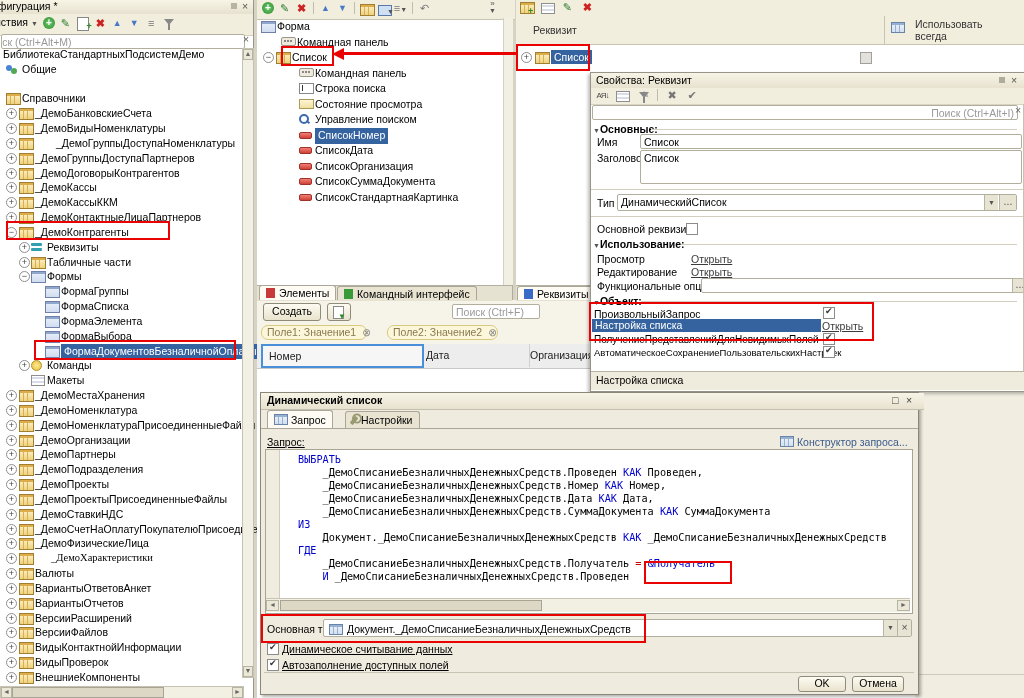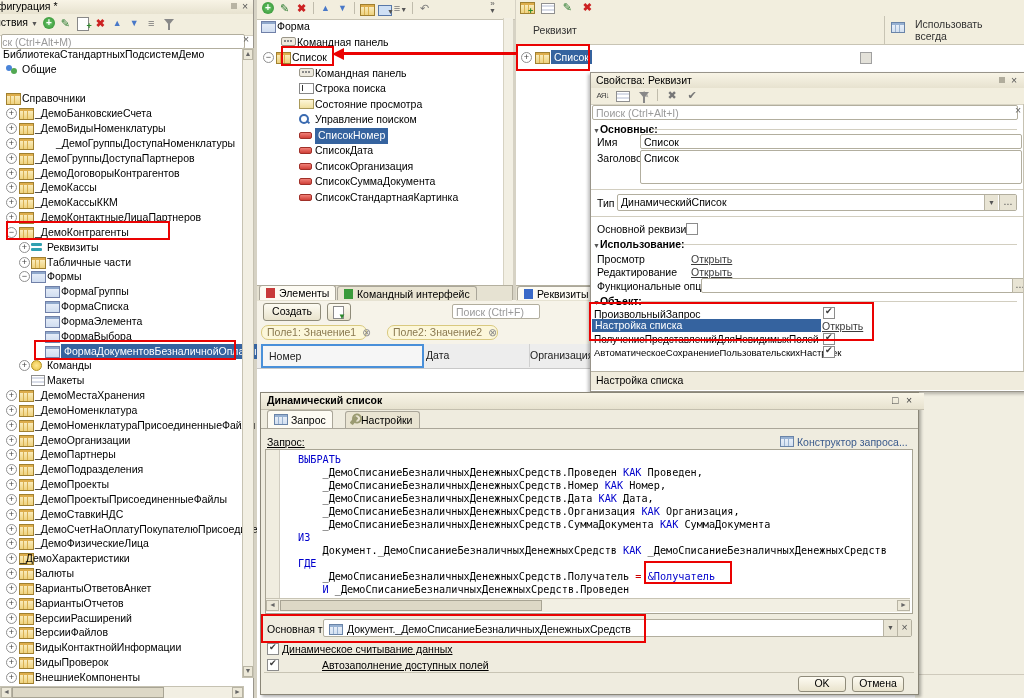--- a/index.html
+++ b/index.html
@@ -268,21 +268,21 @@
           <span class="tlabel nw" style="left: 35px; line-height: 14.83px;">_ДемоСчетНаОплатуПокупателюПрисоединенныеФайлы</span>
         </div>
         <div class="trow" style="top: 536px; height: 14.83px;">
           <span class="texp" style="left: 6px;">+</span>
           <span class="ic ic-table" style="left: 19px; top: 2px;"></span>
           <span class="tlabel nw" style="left: 35px; line-height: 14.83px;">_ДемоФизическиеЛица</span>
         </div>
         <div class="trow" style="top: 551px; height: 14.83px;">
           <span class="texp" style="left: 6px;">+</span>
           <span class="ic ic-table" style="left: 19px; top: 2px;"></span>
-          <span class="tlabel nw" style="left: 20px; line-height: 14.83px;">_ДемоХарактеристики</span>
+          <span class="tlabel nw" style="left: 51px; line-height: 14.83px; font-family: Liberation Serif, serif;">_ДемоХарактеристики</span>
         </div>
         <div class="trow" style="top: 566px; height: 14.83px;">
           <span class="texp" style="left: 6px;">+</span>
           <span class="ic ic-table" style="left: 19px; top: 2px;"></span>
           <span class="tlabel nw" style="left: 35px; line-height: 14.83px;">Валюты</span>
         </div>
         <div class="trow" style="top: 581px; height: 14.83px;">
           <span class="texp" style="left: 6px;">+</span>
           <span class="ic ic-table" style="left: 19px; top: 2px;"></span>
           <span class="tlabel nw" style="left: 35px; line-height: 14.83px;">ВариантыОтветовАнкет</span>
@@ -467,21 +467,21 @@
       <span class="abs" style="left:420px;top:0;color:#555;">×</span>
     </div>
     <div class="abs bar nw" style="left:0;top:15px;width:440px;height:16px;border-bottom:1px solid #d8d4c4;padding-left:3px;">
       <span class="tbi tb-sort">АЯ↓</span>
       <span class="tbi"><span class="ic ic-layout" style="left:2px;top:3px;"></span></span>
       <span class="tbi"><span class="tb-funnel" style="position:absolute;left:1px;top:1px;"></span><span style="position:absolute;left:8px;top:0;color:#888;font-size:9px;">✎</span></span>
       <span class="sepv"></span>
       <span class="tbi tb-grey">✖</span>
       <span class="tbi tb-grey">✔</span>
     </div>
-    <div class="field clip" style="left:1px;top:32px;width:418px;height:11px;">
+    <div class="field clip" style="left:1px;top:32px;width:418px;height:11px;text-align:right;">
       <span class="ghost nw">Поиск (Ctrl+Alt+I)</span>
     </div>
     <span class="abs" style="left:424px;top:31px;color:#666;">×</span>
 
     <span class="abs grp" style="left:2px;top:50px;"><span class="caret">▼</span><span>Основные:</span></span>
     <div class="hline" style="left:60px;top:56px;width:366px;"></div>
     <span class="abs" style="left:6px;top:63px;">Имя</span>
     <div class="field nw" style="left:49px;top:61px;width:374px;height:11px;"><span>Список</span></div>
     <span class="abs" style="left:6px;top:79px;">Заголовок</span>
     <div class="field nw" style="left:49px;top:77px;width:374px;height:30px;"><span>Список</span></div>
@@ -541,21 +541,20 @@
       <span class="ic ic-table-blue" style="position:relative;display:inline-block;top:1px;margin-right:3px;"></span><span>Конструктор запроса...</span>
     </span>
 
     <div class="abs" style="left:4px;top:56px;width:646px;height:163px;background:#fff;border:1px solid #a8a494;overflow:hidden;">
       <div class="abs" style="left:0;top:0;width:13px;height:148px;background:#f0ede0;border-right:1px solid #d0ccc0;"></div>
       <div class="abs" id="query-text" style="left:32px;top:3px;width:610px;height:143px;overflow:hidden;">
           <div class="qline"><span class="kw">ВЫБРАТЬ</span></div>
           <div class="qline"><span class="id">    _ДемоСписаниеБезналичныхДенежныхСредств.Проведен </span><span class="kw">КАК</span><span class="id"> Проведен,</span></div>
           <div class="qline"><span class="id">    _ДемоСписаниеБезналичныхДенежныхСредств.Номер </span><span class="kw">КАК</span><span class="id"> Номер,</span></div>
           <div class="qline"><span class="id">    _ДемоСписаниеБезналичныхДенежныхСредств.Дата </span><span class="kw">КАК</span><span class="id"> Дата,</span></div>
-          <div class="qline"><span class="id">    _ДемоСписаниеБезналичныхДенежныхСредств.Организация </span><span class="kw">КАК</span><span class="id"> Организация,</span></div>
           <div class="qline"><span class="id">    _ДемоСписаниеБезналичныхДенежныхСредств.СуммаДокумента </span><span class="kw">КАК</span><span class="id"> СуммаДокумента</span></div>
           <div class="qline"><span class="kw">ИЗ</span></div>
           <div class="qline"><span class="id">    Документ._ДемоСписаниеБезналичныхДенежныхСредств </span><span class="kw">КАК</span><span class="id"> _ДемоСписаниеБезналичныхДенежныхСредств</span></div>
           <div class="qline"><span class="kw">ГДЕ</span></div>
           <div class="qline"><span class="id">    _ДемоСписаниеБезналичныхДенежныхСредств.Получатель </span><span class="op">=</span><span class="id"> </span><span class="param">&amp;Получатель</span></div>
           <div class="qline"><span class="id">    </span><span class="kw">И</span><span class="id"> _ДемоСписаниеБезналичныхДенежныхСредств.Проведен</span></div>
         </div>
       <div class="sb" style="left:0;top:148px;width:644px;height:13px;border:none;border-top:1px solid #c8c4b4;">
         <div class="sbtn" style="left:0;top:1px;width:11px;height:9px;">◄</div>
         <div class="thumb" style="left:14px;top:1px;width:260px;height:9px;"></div>
@@ -566,21 +565,21 @@
     <span class="abs" style="left:6px;top:230px;">Основная таблица:</span>
     <div class="field nw" style="left:62px;top:226px;width:587px;height:16px;padding:0;">
       <span class="ic ic-table-blue" style="left:5px;top:4px;"></span>
       <span class="abs nw" style="left:23px;top:3px;">Документ._ДемоСписаниеБезналичныхДенежныхСредств</span>
       <span class="abs" style="right:14px;top:0;width:13px;height:16px;background:#e8e4d4;border-left:1px solid #b8b4a4;text-align:center;font-size:7px;line-height:16px;color:#555;">▼</span>
       <span class="abs" style="right:0;top:0;width:13px;height:16px;background:#e8e4d4;border-left:1px solid #b8b4a4;text-align:center;line-height:15px;color:#555;">×</span>
     </div>
     <span class="cb on" style="left:6px;top:250px;"></span>
     <span class="abs" style="left:21px;top:250px;text-decoration:underline;">Динамическое считывание данных</span>
     <span class="cb on" style="left:6px;top:266px;"></span>
-    <span class="abs" style="left:21px;top:266px;text-decoration:underline;margin-left:40px;">Автозаполнение доступных полей</span>
+    <span class="abs" style="left:21px;top:266px;text-decoration:underline;">Автозаполнение доступных полей</span>
     <div class="abs" style="left:3px;top:279px;width:650px;height:1px;background:#c8c4b4;"></div>
     <div class="btn" style="left:537px;top:283px;width:46px;height:14px;line-height:13px;"><span>OK</span></div>
     <div class="btn" style="left:591px;top:283px;width:50px;height:14px;line-height:13px;"><span>Отмена</span></div>
   </div>
 
   <div class="ann" style="left:6px;top:221px;width:160px;height:15px;"></div>
   <div class="ann" style="left:34px;top:340px;width:198px;height:16px;"></div>
   <div class="ann" style="left:281px;top:46px;width:49px;height:16px;"></div>
   <div class="ann-head" style="left:332px;top:48px;"></div>
   <div class="ann-line" style="left:344px;top:52px;width:172px;height:3px;"></div>

